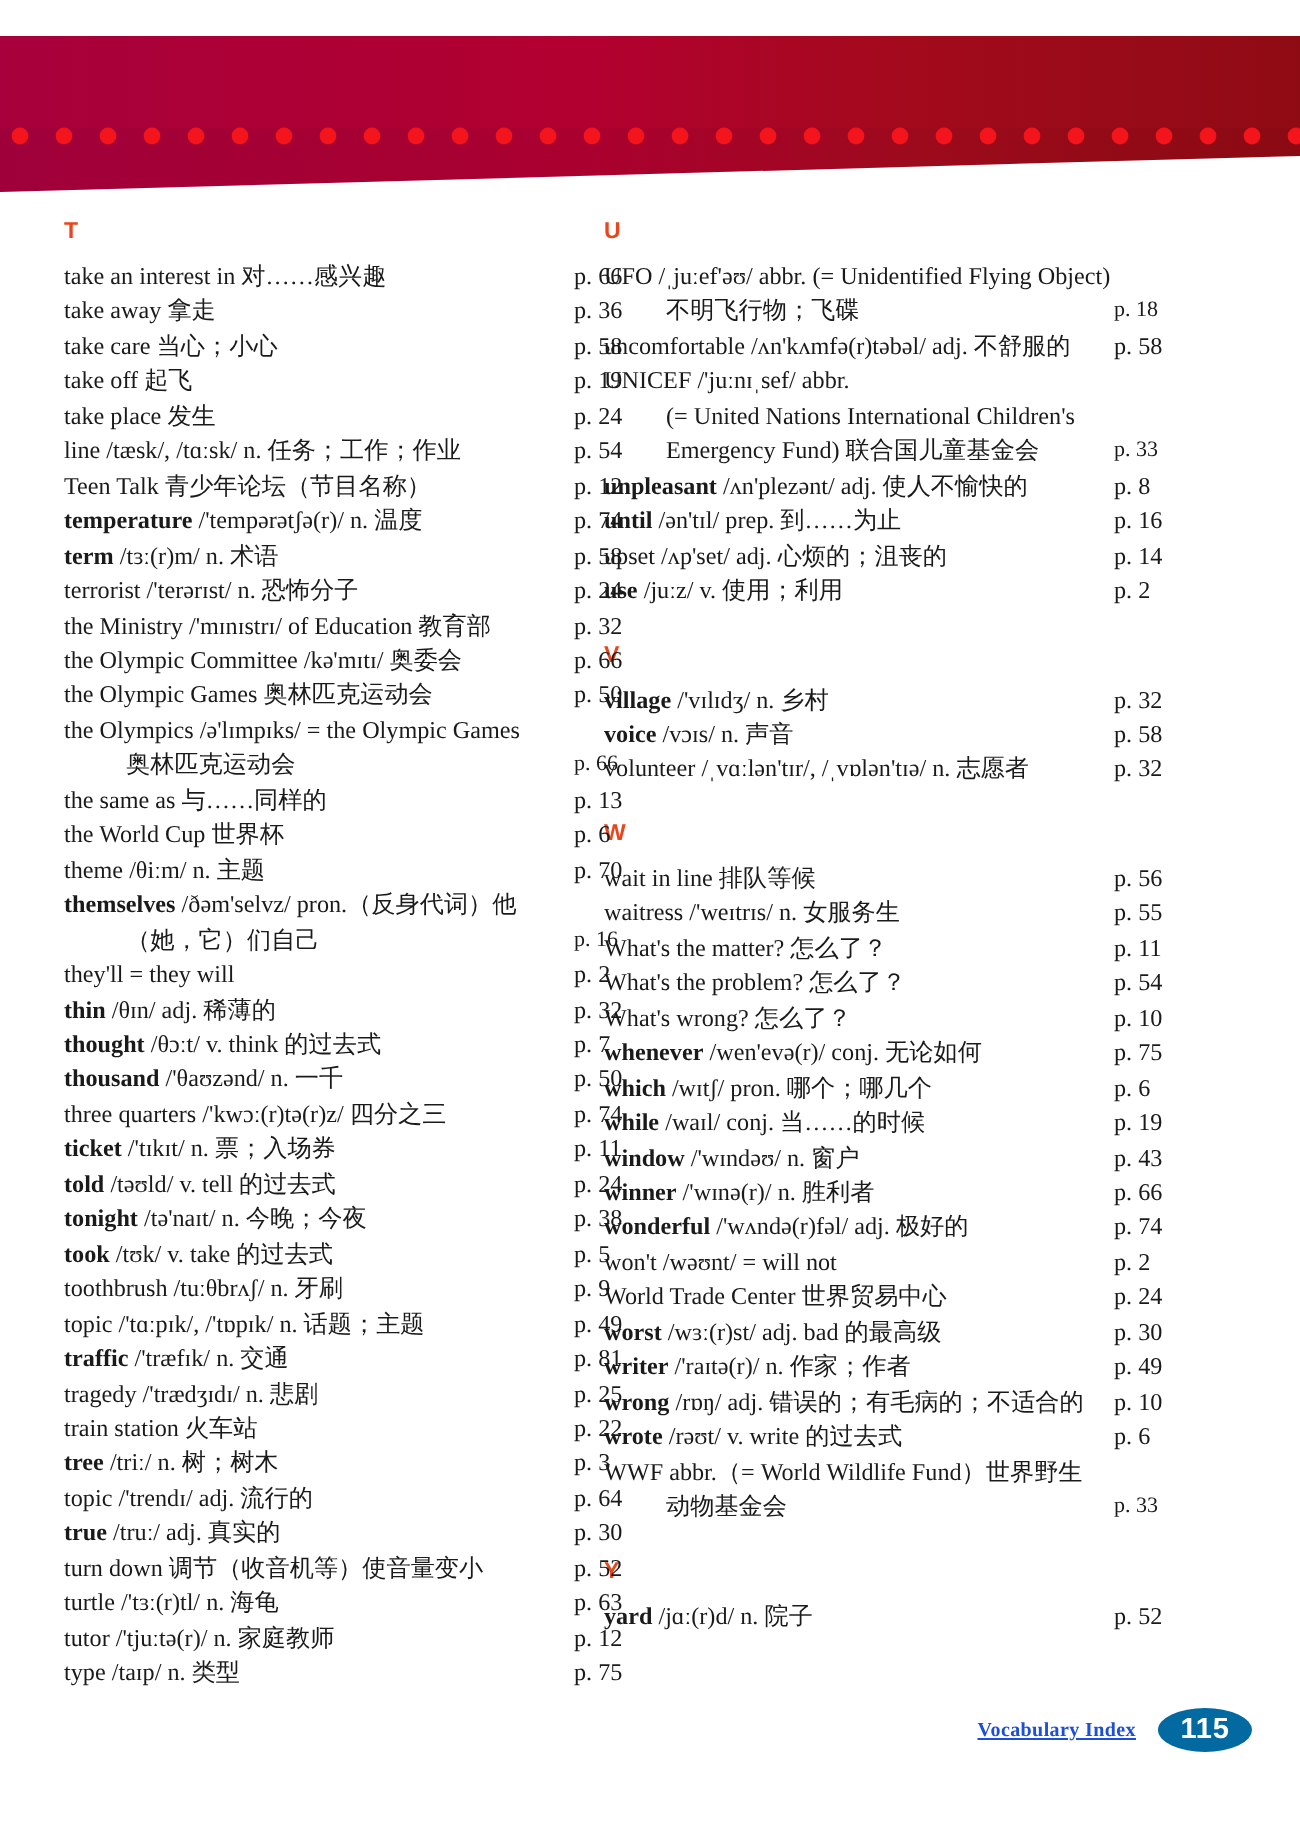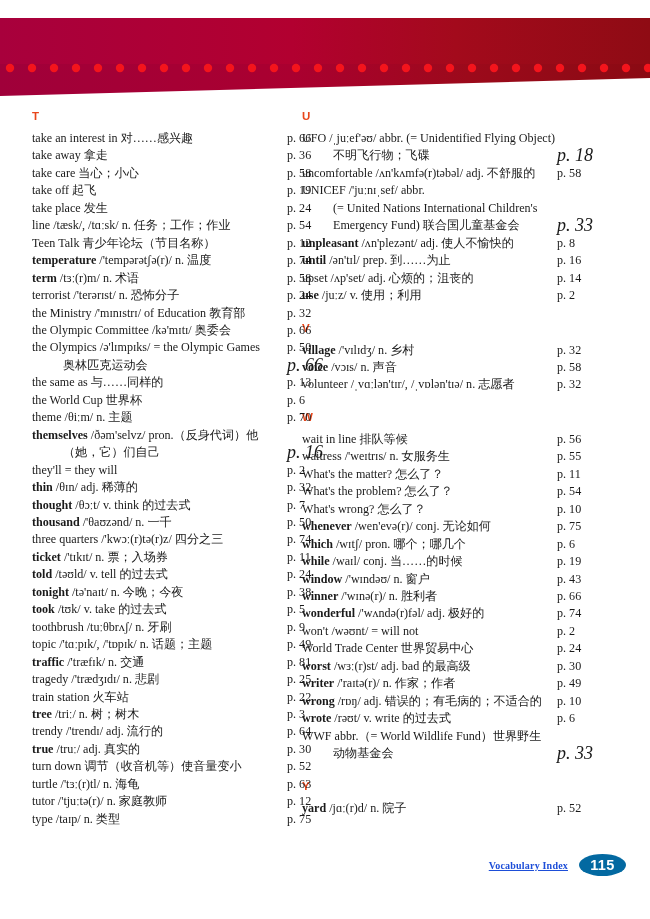--- a/index.html
+++ b/index.html
@@ -89,24 +89,23 @@
   .cont {
     display: block;
     position: relative;
     font-size: 12.1px;
     line-height: 17.45px;
     white-space: nowrap;
     padding-left: 31px;
   }
   .cont .pg {
     position: absolute;
-    font-size: 18px;
+    font-size: 11px;
     white-space: nowrap;
     left: 255px;
-    font-style: italic;
   }
 
   b { font-weight: bold; }
 
   
   .footer {
     position: absolute;
     left: 0;
     top: 854px;
     width: 650px;
@@ -211,21 +210,21 @@
         <div class="entry"><span class="txt">take care  当心；小心</span><span class="pg">p. 58</span></div>
         <div class="entry"><span class="txt">take off  起飞</span><span class="pg">p. 19</span></div>
         <div class="entry"><span class="txt">take place  发生</span><span class="pg">p. 24</span></div>
         <div class="entry"><span class="txt">line /tæsk/, /tɑːsk/  n. 任务；工作；作业</span><span class="pg">p. 54</span></div>
         <div class="entry"><span class="txt">Teen Talk  青少年论坛（节目名称）</span><span class="pg">p. 12</span></div>
         <div class="entry"><span class="txt"><b>temperature</b> /'tempərətʃə(r)/  n. 温度</span><span class="pg">p. 74</span></div>
         <div class="entry"><span class="txt"><b>term</b> /tɜː(r)m/  n. 术语</span><span class="pg">p. 58</span></div>
         <div class="entry"><span class="txt">terrorist /'terərɪst/  n. 恐怖分子</span><span class="pg">p. 24</span></div>
         <div class="entry"><span class="txt">the Ministry  /'mɪnɪstrɪ/  of Education  教育部</span><span class="pg">p. 32</span></div>
         <div class="entry"><span class="txt">the Olympic Committee /kə'mɪtɪ/  奥委会</span><span class="pg">p. 66</span></div>
-        <div class="entry"><span class="pg">p. 50</span></div>
+        <div class="entry"><span class="txt">the Olympic Games  奥林匹克运动会</span><span class="pg">p. 50</span></div>
         <div class="entry"><span class="txt">the Olympics /ə'lɪmpɪks/ = the Olympic Games</span></div>
         <div class="cont"><span>奥林匹克运动会</span><span class="pg">p. 66</span></div>
         <div class="entry"><span class="txt">the same as  与……同样的</span><span class="pg">p. 13</span></div>
         <div class="entry"><span class="txt">the World Cup  世界杯</span><span class="pg">p. 6</span></div>
         <div class="entry"><span class="txt">theme /θiːm/  n. 主题</span><span class="pg">p. 70</span></div>
         <div class="entry"><span class="txt"><b>themselves</b> /ðəm'selvz/  pron.（反身代词）他</span></div>
         <div class="cont"><span>（她，它）们自己</span><span class="pg">p. 16</span></div>
         <div class="entry"><span class="txt">they'll = they will</span><span class="pg">p. 2</span></div>
         <div class="entry"><span class="txt"><b>thin</b> /θɪn/  adj. 稀薄的</span><span class="pg">p. 32</span></div>
         <div class="entry"><span class="txt"><b>thought</b> /θɔːt/  v. think 的过去式</span><span class="pg">p. 7</span></div>
@@ -234,21 +233,21 @@
         <div class="entry"><span class="txt"><b>ticket</b> /'tɪkɪt/  n. 票；入场券</span><span class="pg">p. 11</span></div>
         <div class="entry"><span class="txt"><b>told</b> /təʊld/  v. tell 的过去式</span><span class="pg">p. 24</span></div>
         <div class="entry"><span class="txt"><b>tonight</b> /tə'naɪt/  n. 今晚；今夜</span><span class="pg">p. 38</span></div>
         <div class="entry"><span class="txt"><b>took</b> /tʊk/  v. take 的过去式</span><span class="pg">p. 5</span></div>
         <div class="entry"><span class="txt">toothbrush /tuːθbrʌʃ/  n. 牙刷</span><span class="pg">p. 9</span></div>
         <div class="entry"><span class="txt">topic /'tɑːpɪk/, /'tɒpɪk/  n. 话题；主题</span><span class="pg">p. 49</span></div>
         <div class="entry"><span class="txt"><b>traffic</b> /'træfɪk/  n. 交通</span><span class="pg">p. 81</span></div>
         <div class="entry"><span class="txt">tragedy /'trædʒɪdɪ/  n. 悲剧</span><span class="pg">p. 25</span></div>
         <div class="entry"><span class="txt">train station  火车站</span><span class="pg">p. 22</span></div>
         <div class="entry"><span class="txt"><b>tree</b> /triː/  n. 树；树木</span><span class="pg">p. 3</span></div>
-        <div class="entry"><span class="txt">trendy /'trendɪ/  adj. 流行的</span><span class="pg">p. 64</span></div>
+        <div class="entry"><span class="txt">topic /'trendɪ/  adj. 流行的</span><span class="pg">p. 64</span></div>
         <div class="entry"><span class="txt"><b>true</b> /truː/  adj. 真实的</span><span class="pg">p. 30</span></div>
         <div class="entry"><span class="txt">turn down  调节（收音机等）使音量变小</span><span class="pg">p. 52</span></div>
         <div class="entry"><span class="txt">turtle /'tɜː(r)tl/  n. 海龟</span><span class="pg">p. 63</span></div>
         <div class="entry"><span class="txt">tutor /'tjuːtə(r)/  n. 家庭教师</span><span class="pg">p. 12</span></div>
         <div class="entry"><span class="txt">type /taɪp/  n. 类型</span><span class="pg">p. 75</span></div>
       </div>
     <div class="col right" id="col-right">
         <div class="letter">U</div>
         <div class="entry"><span class="txt">UFO /ˌjuːef'əʊ/  abbr. (= Unidentified Flying Object)</span></div>
         <div class="cont"><span>不明飞行物；飞碟</span><span class="pg">p. 18</span></div>

